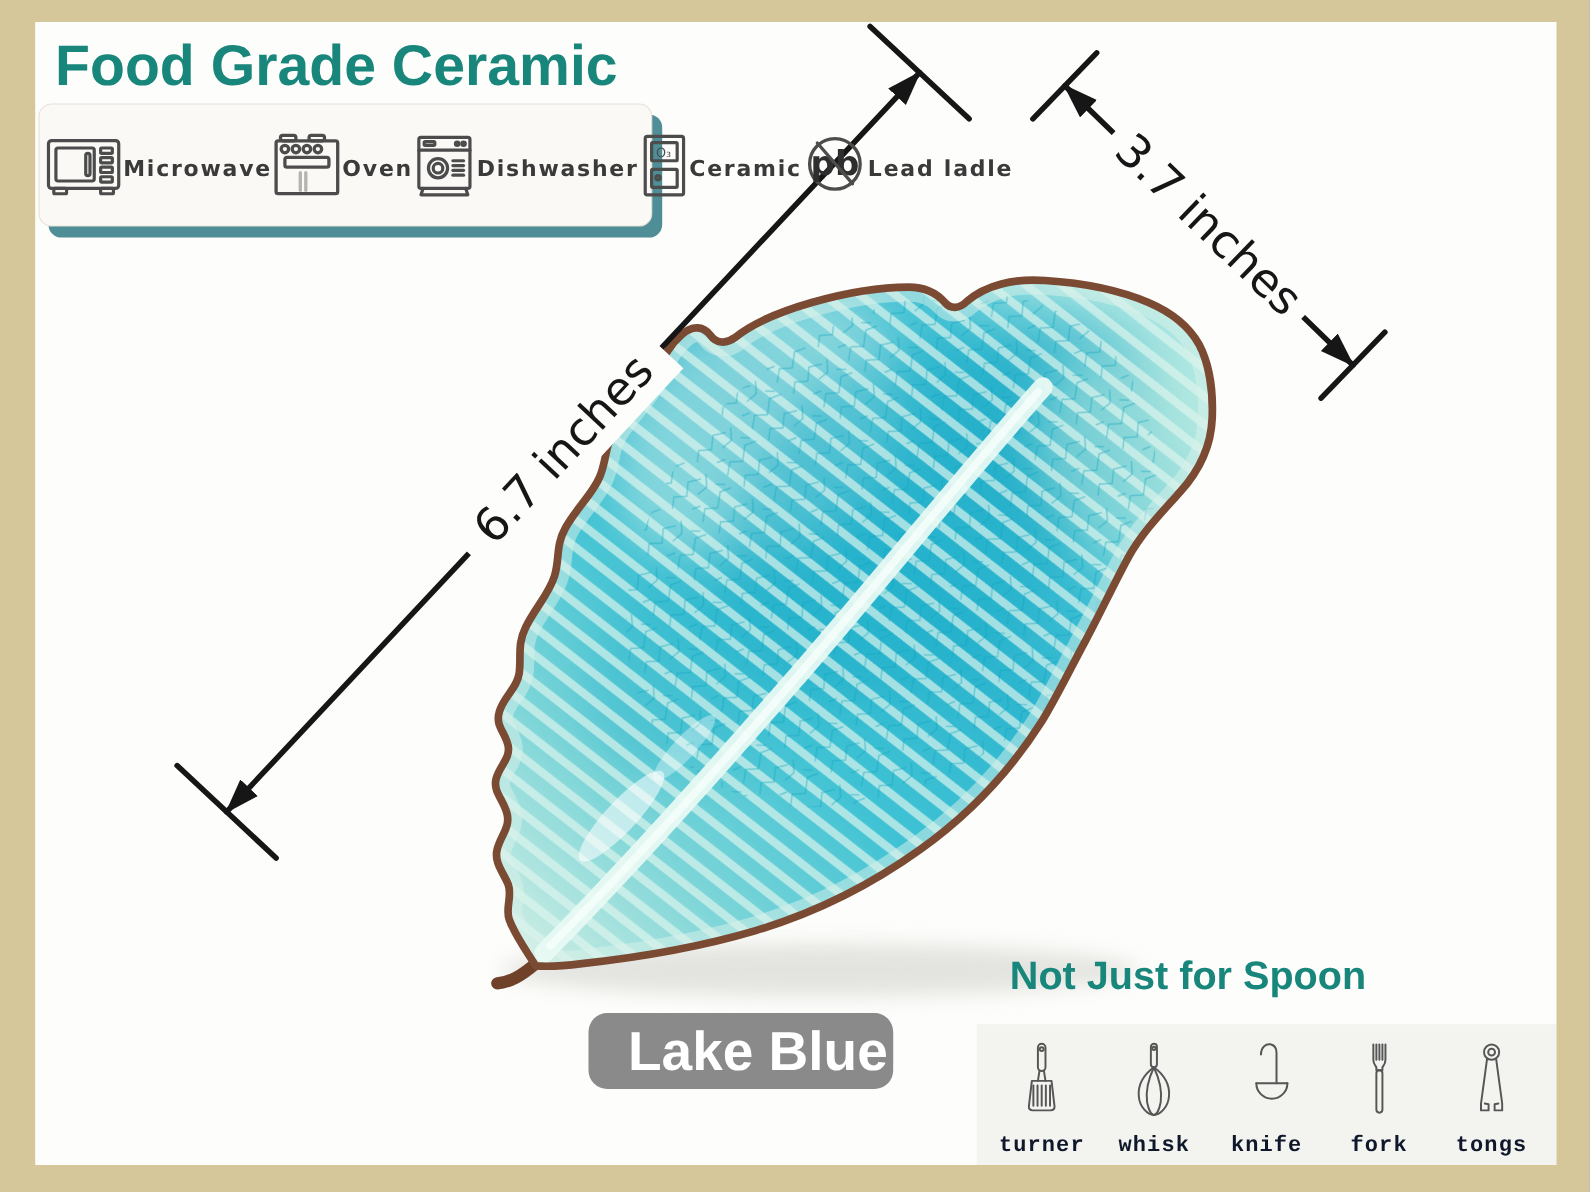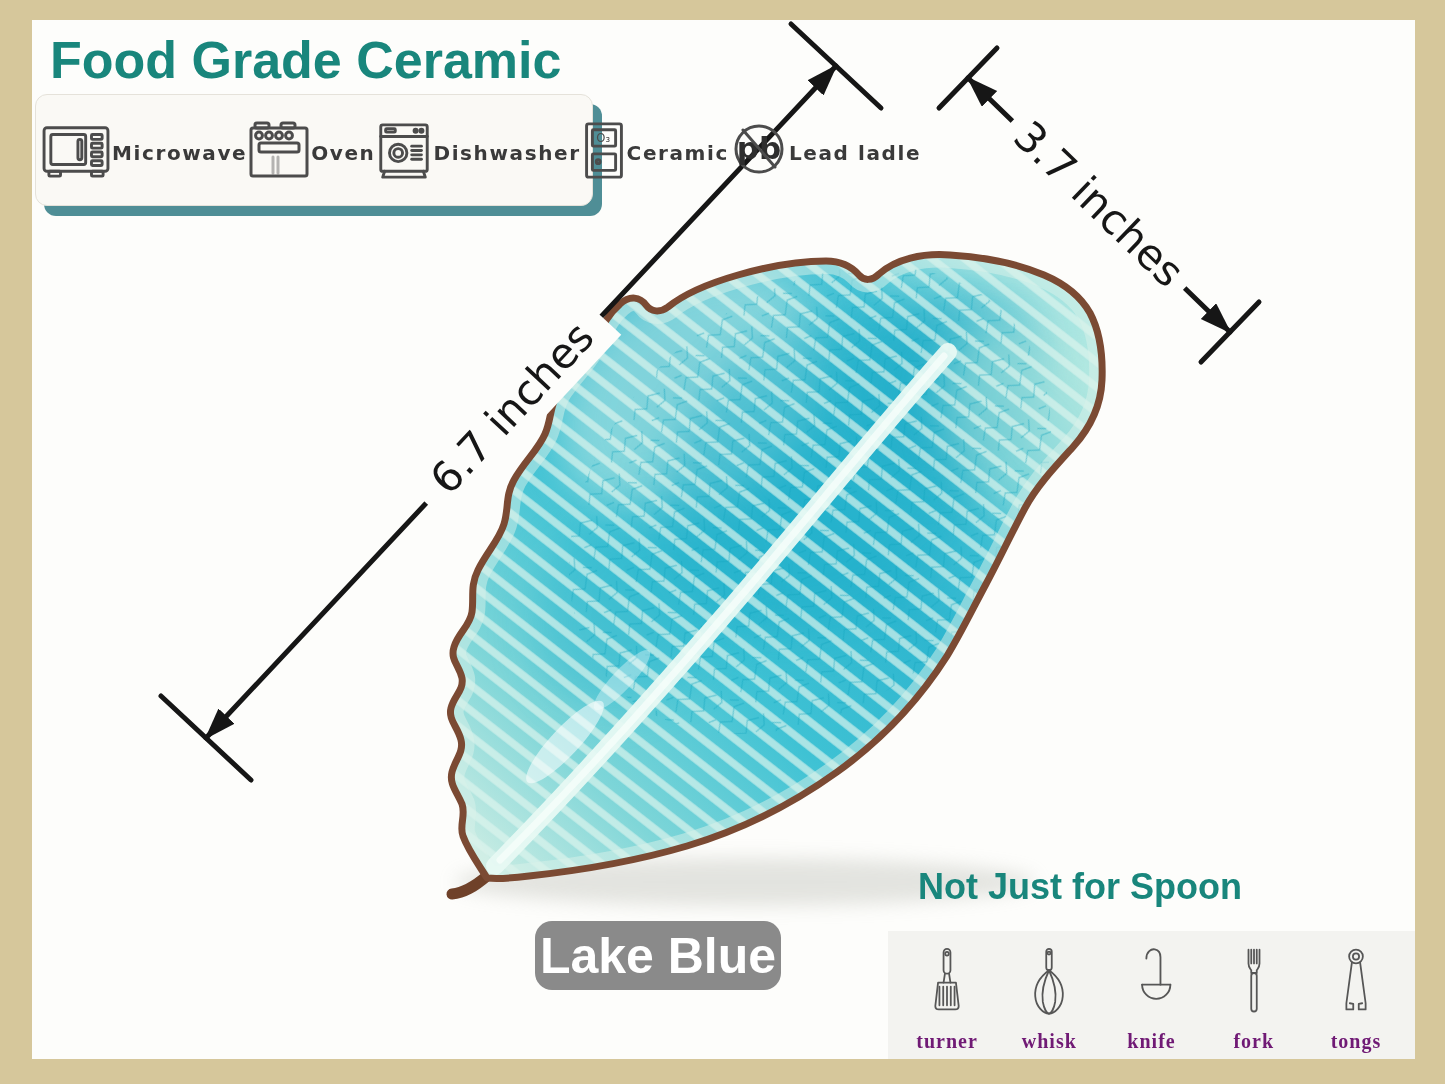--- a/index.html
+++ b/index.html
@@ -21,30 +21,30 @@
   .safety-item{flex:1;display:flex;flex-direction:row;align-items:center;justify-content:flex-end;}
   .safety-item .ic{height:66px;display:flex;align-items:center;justify-content:center;}
   .safety-label{font-family:"DejaVu Sans",sans-serif;font-size:20px;font-weight:600;
     color:#3a3a3a;letter-spacing:1.6px;margin-top:3px;white-space:nowrap;}
   .lineicon{stroke:#4c4c4c;stroke-width:3;fill:none;stroke-linecap:round;stroke-linejoin:round;}
   
   #overlay{position:absolute;left:0;top:0;z-index:1;}
   .dimtext{font-family:"DejaVu Sans",sans-serif;font-size:42px;fill:#161616;}
   
   .pill{position:absolute;left:535px;top:921px;width:246px;height:69px;background:#8a8a8a;
-    border-radius:17px;display:flex;align-items:center;justify-content:center;z-index:4;}
+    border-radius:17px;display:flex;align-items:center;justify-content:center;z-index:4;padding-left:31px;}
   .pill span{color:#ffffff;font-size:50px;font-weight:700;letter-spacing:0px;}
   
   .utensil-panel{position:absolute;left:888px;top:931px;width:527px;height:128px;
     background:#f3f3f0;z-index:3;display:flex;align-items:flex-end;
     padding:4px 8px 6px 8px;box-sizing:border-box;}
   .utensil{flex:1;display:flex;flex-direction:column;align-items:center;justify-content:flex-end;}
   .utensil .ic{height:92px;display:flex;align-items:flex-end;justify-content:center;}
-  .utensil-label{font-family:Liberation Serif, serif;font-size:20px;font-weight:700;
-    color:#701a75;letter-spacing:1px;margin-top:2px;}
+  .utensil-label{font-family:Liberation Mono, monospace;font-size:20px;font-weight:700;
+    color:#0f172a;letter-spacing:1px;margin-top:2px;}
   .uicon{stroke:#565656;stroke-width:2.6;fill:none;stroke-linecap:round;stroke-linejoin:round;}
 </style>
 </head>
 <body>
 
 <div id="stage">
 
   <svg id="overlay" width="1445" height="1084" viewBox="0 0 1445 1084">
     <defs>
       <linearGradient id="leafBase" x1="480" y1="860" x2="1050" y2="330" gradientUnits="userSpaceOnUse">

